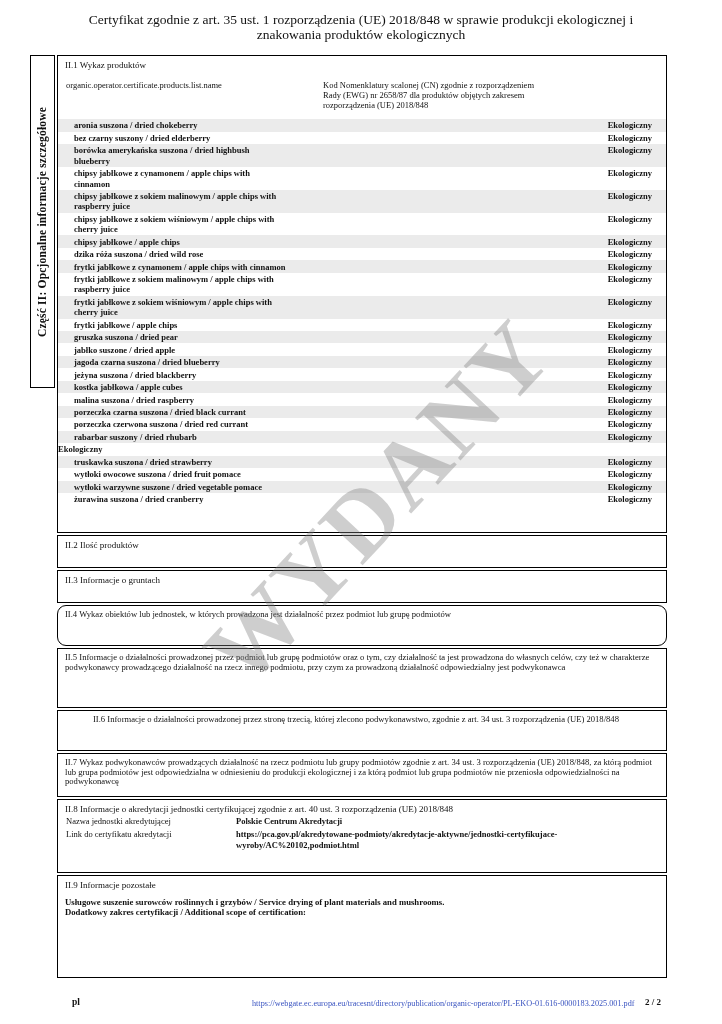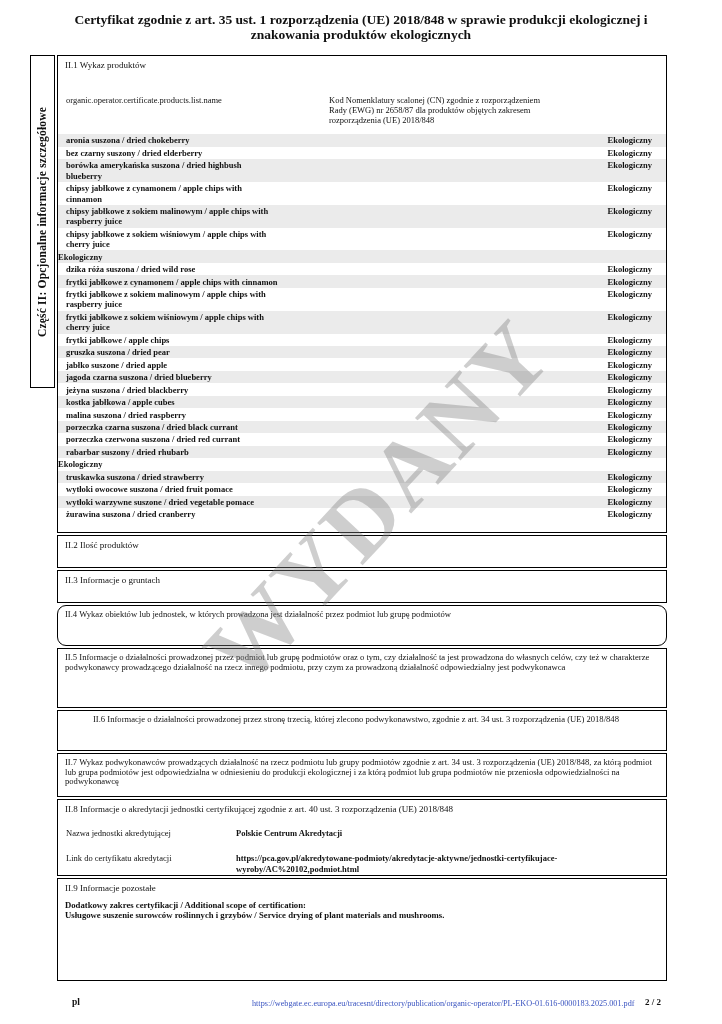--- a/index.html
+++ b/index.html
@@ -3,21 +3,21 @@
 <meta charset="utf-8">
 <style>
   html,body { margin:0; padding:0; }
   body {
     width:722px; height:1024px; position:relative; background:#ffffff;
     font-family:"Liberation Serif","DejaVu Serif",serif; color:#111;
     overflow:hidden;
   }
   .title {
     position:absolute; top:13px; left:36px; width:650px; text-align:center;
-    font-weight:bold; font-size:13.5px; line-height:14.5px; white-space:pre-line;
+    font-weight:normal; font-size:13.5px; line-height:14.5px; white-space:pre-line;
   }
   
   .sidebar {
     position:absolute; left:30px; top:55px; width:25px; height:333px;
     border:1px solid #000; box-sizing:border-box;
     display:flex; align-items:center; justify-content:center; background:#fff;
   }
   .sidebar span {
     transform:rotate(-90deg); white-space:nowrap;
     font-weight:bold; font-size:11.5px; letter-spacing:.2px;
@@ -28,30 +28,30 @@
     border:1px solid #000; box-sizing:border-box; margin-bottom:2px;
     font-size:8.5px; line-height:10.3px; background:transparent;
   }
   .box-label { padding:4px 7px 0 7px; font-size:9px; line-height:10.5px; }
   .s1 { min-height:478px; }
   .s2 { min-height:33px; } .s3 { min-height:33px; } .s4 { min-height:41px;border-radius:9px; }
   .s5 { min-height:60px; } .s6 { min-height:41px;padding-left:28px; } .s7 { min-height:44px; }
   .s8 { min-height:74px; } .s9 { min-height:103px; }
   .long-label { padding:4px 7px 0 7px; font-size:8.6px; line-height:9.6px; }
   
-  .products-header { display:flex; margin-top:24px;gap:6px; }
+  .products-header { display:flex; margin-top:9px; }
   .ph-col1 { width:265px; padding-left:8px; box-sizing:border-box; }
   .ph-col2 { width:330px; white-space:pre-line; }
   .rows { margin-top:9px; }
   .product-row { display:flex; padding:1.1px 0; font-weight:bold; }
   .rows > .product-row:nth-child(odd) { background:#ebebeb; }
-  .pr-name  { width:638px; padding-left:8px; box-sizing:border-box; white-space:pre-line; }
+  .pr-name  { width:638px; padding-left:16px; box-sizing:border-box; white-space:pre-line; }
   .pr-status { width:68px; }
   
-  .kv { display:flex; padding:1.5px 0; margin-top:12px; }
+  .kv { display:flex; padding:1.5px 0; margin-top:0; }
   .kv-key { width:178px; padding-left:8px; box-sizing:border-box; }
   .kv-val { width:425px; font-weight:bold; white-space:pre-line; }
   
   .extra-lines { padding:6px 7px 0 7px; font-weight:bold; font-size:8.7px; line-height:10.3px; }
   
   .watermark {
     position:absolute; left:378px; top:502px; z-index:6; pointer-events:none;
     transform:translate(-50%,-50%) rotate(-47deg);
     font-size:95px; font-weight:bold; letter-spacing:3px;
     color:rgba(125,125,125,0.38); font-family:"Liberation Serif",serif;
@@ -106,20 +106,21 @@
           <div class="pr-name">chipsy jabłkowe z sokiem malinowym / apple chips with
 raspberry juice</div>
           <div class="pr-status">Ekologiczny</div>
         </div>
         <div class="product-row">
           <div class="pr-name">chipsy jabłkowe z sokiem wiśniowym / apple chips with
 cherry juice</div>
           <div class="pr-status">Ekologiczny</div>
         </div>
         <div class="product-row">
+          <div class="pr-name">chipsy jabłkowe / apple chips</div>
           <div class="pr-status">Ekologiczny</div>
         </div>
         <div class="product-row">
           <div class="pr-name">dzika róża suszona / dried wild rose</div>
           <div class="pr-status">Ekologiczny</div>
         </div>
         <div class="product-row">
           <div class="pr-name">frytki jabłkowe z cynamonem / apple chips with cinnamon</div>
           <div class="pr-status">Ekologiczny</div>
         </div>
@@ -228,22 +229,22 @@
     <div class="kv">
       <div class="kv-key">Link do certyfikatu akredytacji</div>
       <div class="kv-val">https://pca.gov.pl/akredytowane-podmioty/akredytacje-aktywne/jednostki-certyfikujace-
 wyroby/AC%20102,podmiot.html</div>
     </div>
   </section>
 
   <section class="box s9">
     <div class="box-label">II.9 Informacje pozostałe</div>
     <div class="extra-lines">
+      <div>Usługowe suszenie surowców roślinnych i grzybów / Service drying of plant materials and mushrooms.</div>
       <div>Dodatkowy zakres certyfikacji / Additional scope of certification:</div>
-      <div>Usługowe suszenie surowców roślinnych i grzybów / Service drying of plant materials and mushrooms.</div>
     </div>
   </section>
 
 </div>
 
 <div class="footer-lang">pl</div>
 <a class="footer-url" href="#">https://webgate.ec.europa.eu/tracesnt/directory/publication/organic-operator/PL-EKO-01.616-0000183.2025.001.pdf</a>
 <div class="footer-page">2 / 2</div>
 
 </body></html>

